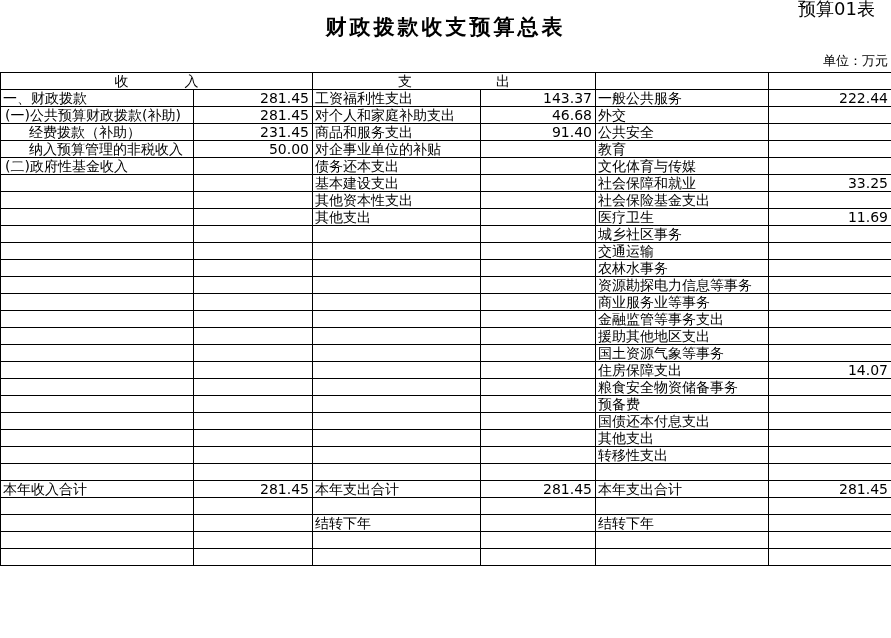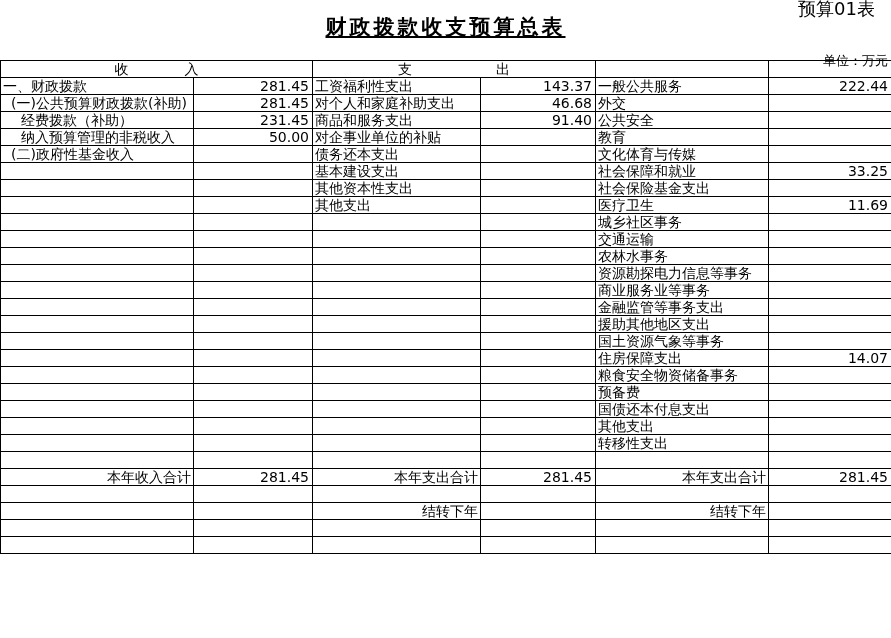--- a/index.html
+++ b/index.html
@@ -15,50 +15,49 @@
   .form-code {
     position: absolute; top: 1px; right: 16px;
     font-size: 18px; line-height: 15px;
   }
   .title {
     position: absolute; top: 13px; left: 0; right: 0;
     margin: 0;
     text-align: center;
     font-size: 21px; font-weight: bold;
     letter-spacing: 3px;
-    text-decoration: underline;
   }
   .unit {
     position: absolute; top: 53px; right: 3px;
     font-size: 13px; line-height: 15px; text-align: right;
   }
   table.budget {
-    position: absolute; top: 60px; left: 0;
+    position: absolute; top: 72px; left: 0;
     width: 891px;
     border-collapse: collapse;
     table-layout: fixed;
   }
   table.budget th, table.budget td {
     border: 1px solid #000;
     height: 17px;
     padding: 0 2px;
     font-size: 14px;
     font-weight: normal;
     line-height: 15px;
     white-space: nowrap;
     overflow: hidden;
     vertical-align: middle;
   }
   table.budget th { text-align: center; }
   
   table.budget td:nth-child(odd)  { text-align: left; }
   table.budget td:nth-child(even) { text-align: right; padding-right: 3px; }
-  table.budget td.c { text-align: right; }
-  table.budget td.ind-1 { padding-left: 10px; }
-  table.budget td.ind-2 { padding-left: 20px; }
+  table.budget td.c { text-align: left; }
+  table.budget td.ind-1 { padding-left: 4px; }
+  table.budget td.ind-2 { padding-left: 28px; }
 </style>
 </head>
 <body>
 
 <div class="form-code">预算01表</div>
 <h1 class="title">财政拨款收支预算总表</h1>
 <div class="unit">单位：万元</div>
 
 <table class="budget">
   <colgroup>

